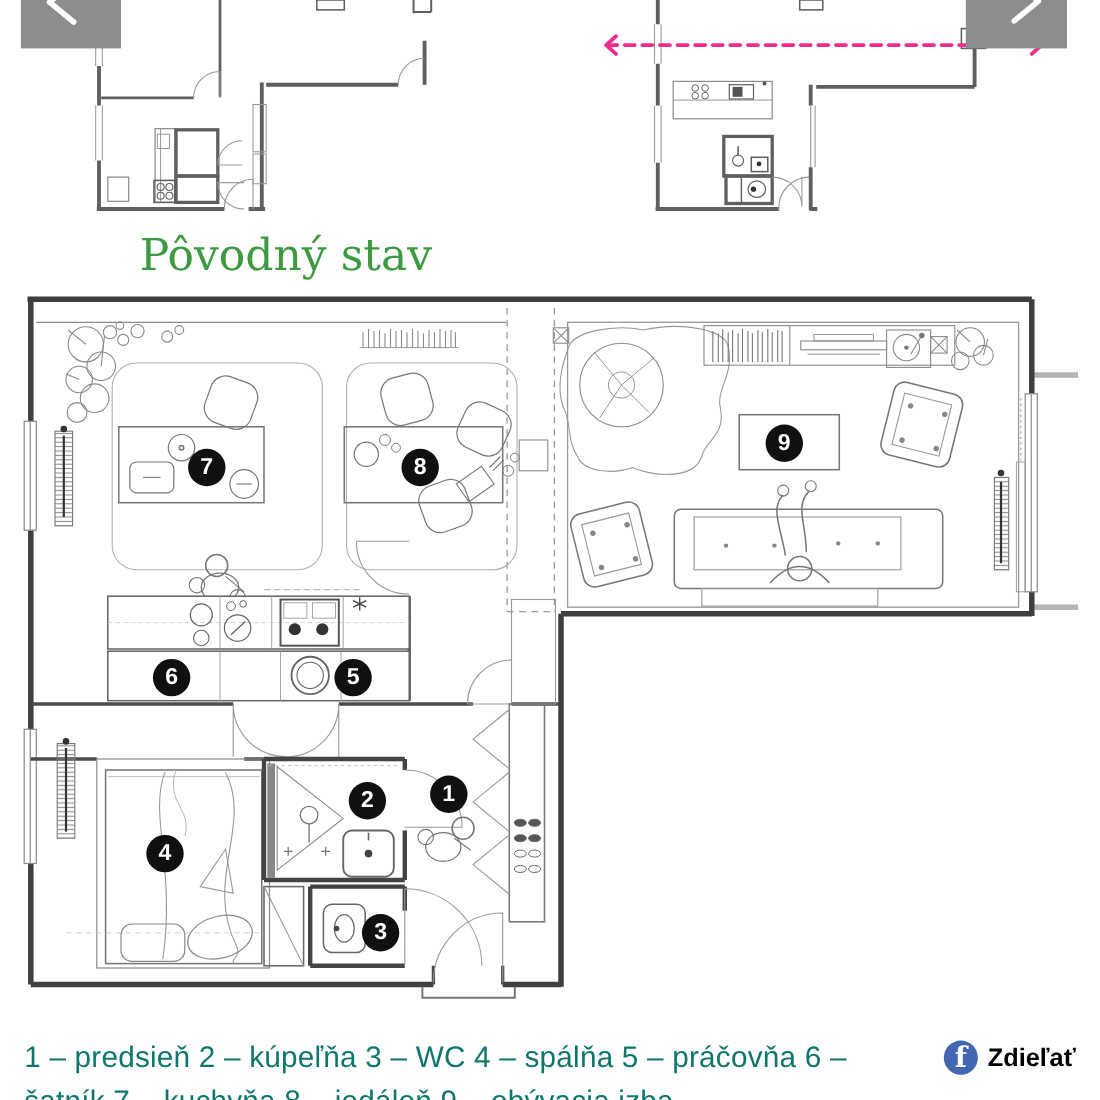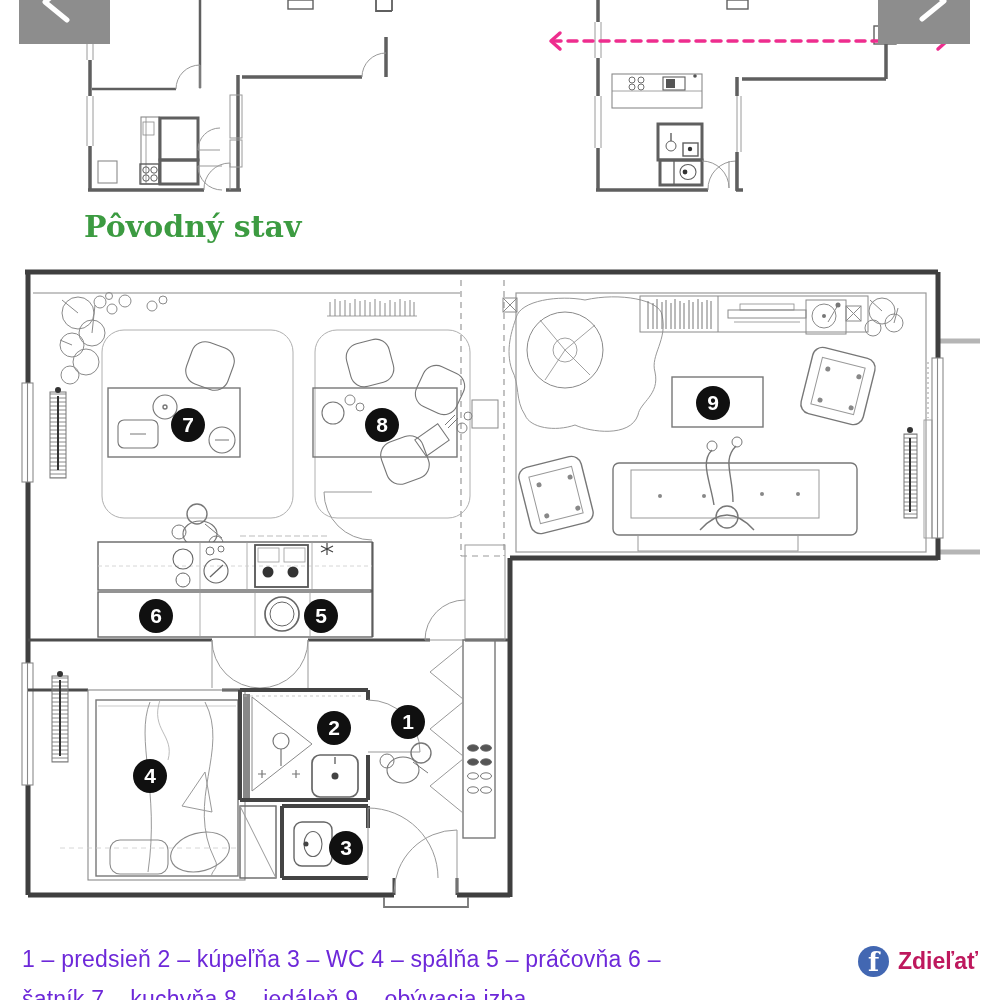--- a/index.html
+++ b/index.html
@@ -12,39 +12,39 @@
     font-family:"Liberation Sans",sans-serif;}
   .stage{position:relative;width:1000px;height:1000px;background:#fff;}
   svg{position:absolute;left:0;top:0;}
   
   .nav-btn{position:absolute;top:0;height:44px;background:#8d8d8d;z-index:5;cursor:pointer;}
   .nav-btn.prev{left:19px;width:91px;}
   .nav-btn.next{left:878px;width:92px;}
   .nav-btn svg{position:absolute;left:0;top:0;overflow:visible;}
   
   .plan-heading{position:absolute;top:209px;font-family:"DejaVu Serif",serif;
-    font-weight:bold;font-size:30px;color:var(--accent-green);white-space:nowrap;}
+    font-weight:normal;font-size:40px;color:var(--accent-green);white-space:nowrap;margin-left:43px;}
   .plan-heading.before{left:84px;}
   .plan-heading.after{left:584px;}
   
   .badge{position:absolute;width:34px;height:34px;border-radius:50%;background:#101010;
     color:#fff;display:flex;align-items:center;justify-content:center;
     font-weight:bold;font-size:21px;transform:translate(-50%,-50%);z-index:4;}
   
-  .caption{position:absolute;left:22px;width:830px;color:#6d28d9;font-size:23px;
+  .caption{position:absolute;left:22px;width:830px;color:#0f766e;font-size:27px;
     letter-spacing:0.2px;white-space:nowrap;}
   .caption.l1{top:946px;}
   .caption.l2{top:986px;}
   
   .share{position:absolute;left:858px;top:946px;display:flex;align-items:center;
     gap:9px;cursor:pointer;z-index:6;}
   .fb-circle{width:31px;height:31px;border-radius:50%;background:var(--fb-blue);
     color:#fff;display:flex;align-items:flex-end;justify-content:center;
     font-family:"DejaVu Serif",serif;font-weight:bold;font-size:26px;line-height:29px;overflow:hidden;}
-  .share-label{font-weight:bold;font-size:23px;color:#be185d;}
+  .share-label{font-weight:bold;font-size:23px;color:#000000;}
   .pink{stroke:var(--arrow-pink);}
 </style>
 </head>
 <body>
 
 <div class="stage">
 
   <svg width="1000" height="1000" viewBox="0 0 1000 1000">
     <defs>
       <pattern id="rad" width="4" height="4" patternUnits="userSpaceOnUse">

